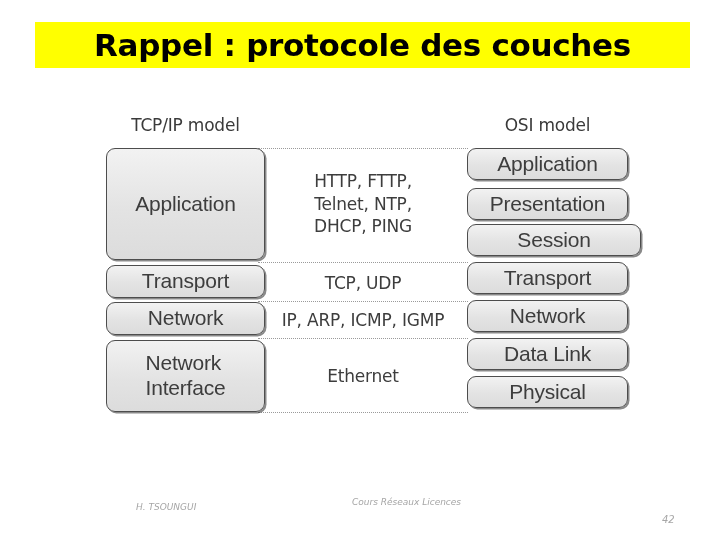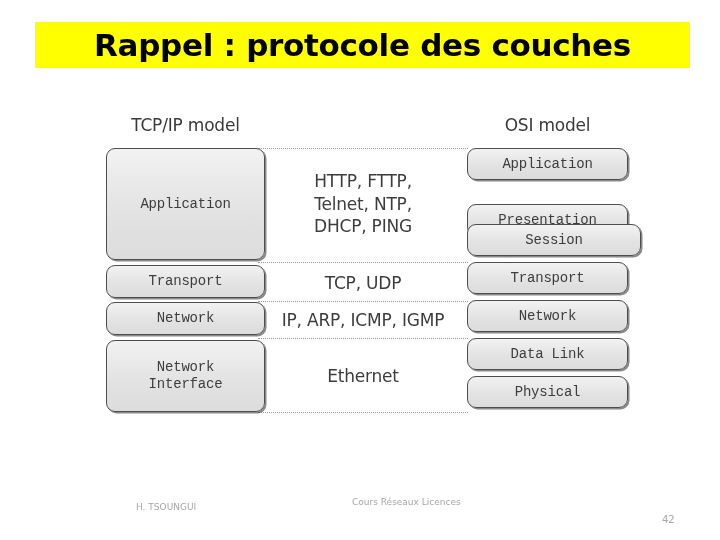--- a/index.html
+++ b/index.html
@@ -72,38 +72,38 @@
     background: linear-gradient(to bottom, #f2f2f2 0%, #e3e3e3 55%, #dcdcdc 100%);
     border: 1.6px solid #4d4d4d;
     border-radius: 9px;
     box-shadow: 1.5px 1.5px 0 rgba(40,40,40,0.55);
     display: flex;
     align-items: center;
     justify-content: center;
     box-sizing: border-box;
   }
   .layer-label {
-    font-family: Liberation Mono, monospace;
-    font-size: 14px;
+    font-family: Liberation Sans, sans-serif;
+    font-size: 21px;
     color: #3d3d3d;
-    text-align: center;
+    text-align: left;
     line-height: 1.18;
     letter-spacing: -0.2px;
     white-space: pre-line;
   }
 
   
   #tcpip-application      { left: 106px; top: 44px;  width: 159px; height: 112px; }
   #tcpip-transport        { left: 106px; top: 161px; width: 159px; height: 33px; }
   #tcpip-network          { left: 106px; top: 198px; width: 159px; height: 33px; }
   #tcpip-network-interface{ left: 106px; top: 236px; width: 159px; height: 72px; }
 
   
   #osi-application  { left: 467px; top: 44px;  width: 161px; height: 32px; }
-  #osi-presentation { left: 467px; top: 100px;  width: 161px; height: 32px; }
+  #osi-presentation { left: 467px; top: 84px;  width: 161px; height: 32px; }
   #osi-session      { left: 467px; top: 120px; width: 174px; height: 32px; }
   #osi-transport    { left: 467px; top: 158px; width: 161px; height: 32px; }
   #osi-network      { left: 467px; top: 196px; width: 161px; height: 32px; }
   #osi-datalink     { left: 467px; top: 234px; width: 161px; height: 32px; }
   #osi-physical     { left: 467px; top: 272px; width: 161px; height: 32px; }
 
   
   .proto-cell {
     position: absolute;
     left: 258px;
@@ -133,20 +133,21 @@
     top: 496px;
     width: 720px;
     height: 36px;
   }
   .footer-text {
     position: absolute;
     font-family: "DejaVu Sans", sans-serif;
     font-size: 9px;
     color: #a6a6a6;
     white-space: nowrap;
+    font-style: italic;
   }
   #footer-author { left: 136px; top: 6px; }
   #footer-course { left: 352px; top: 1px; }
   #footer-page   { left: 662px; top: 18px; font-size: 10px; }
 </style>
 </head>
 <body>
 
 <div id="slide-title-banner">
   <span id="slide-title-text">Rappel : protocole des couches</span>

